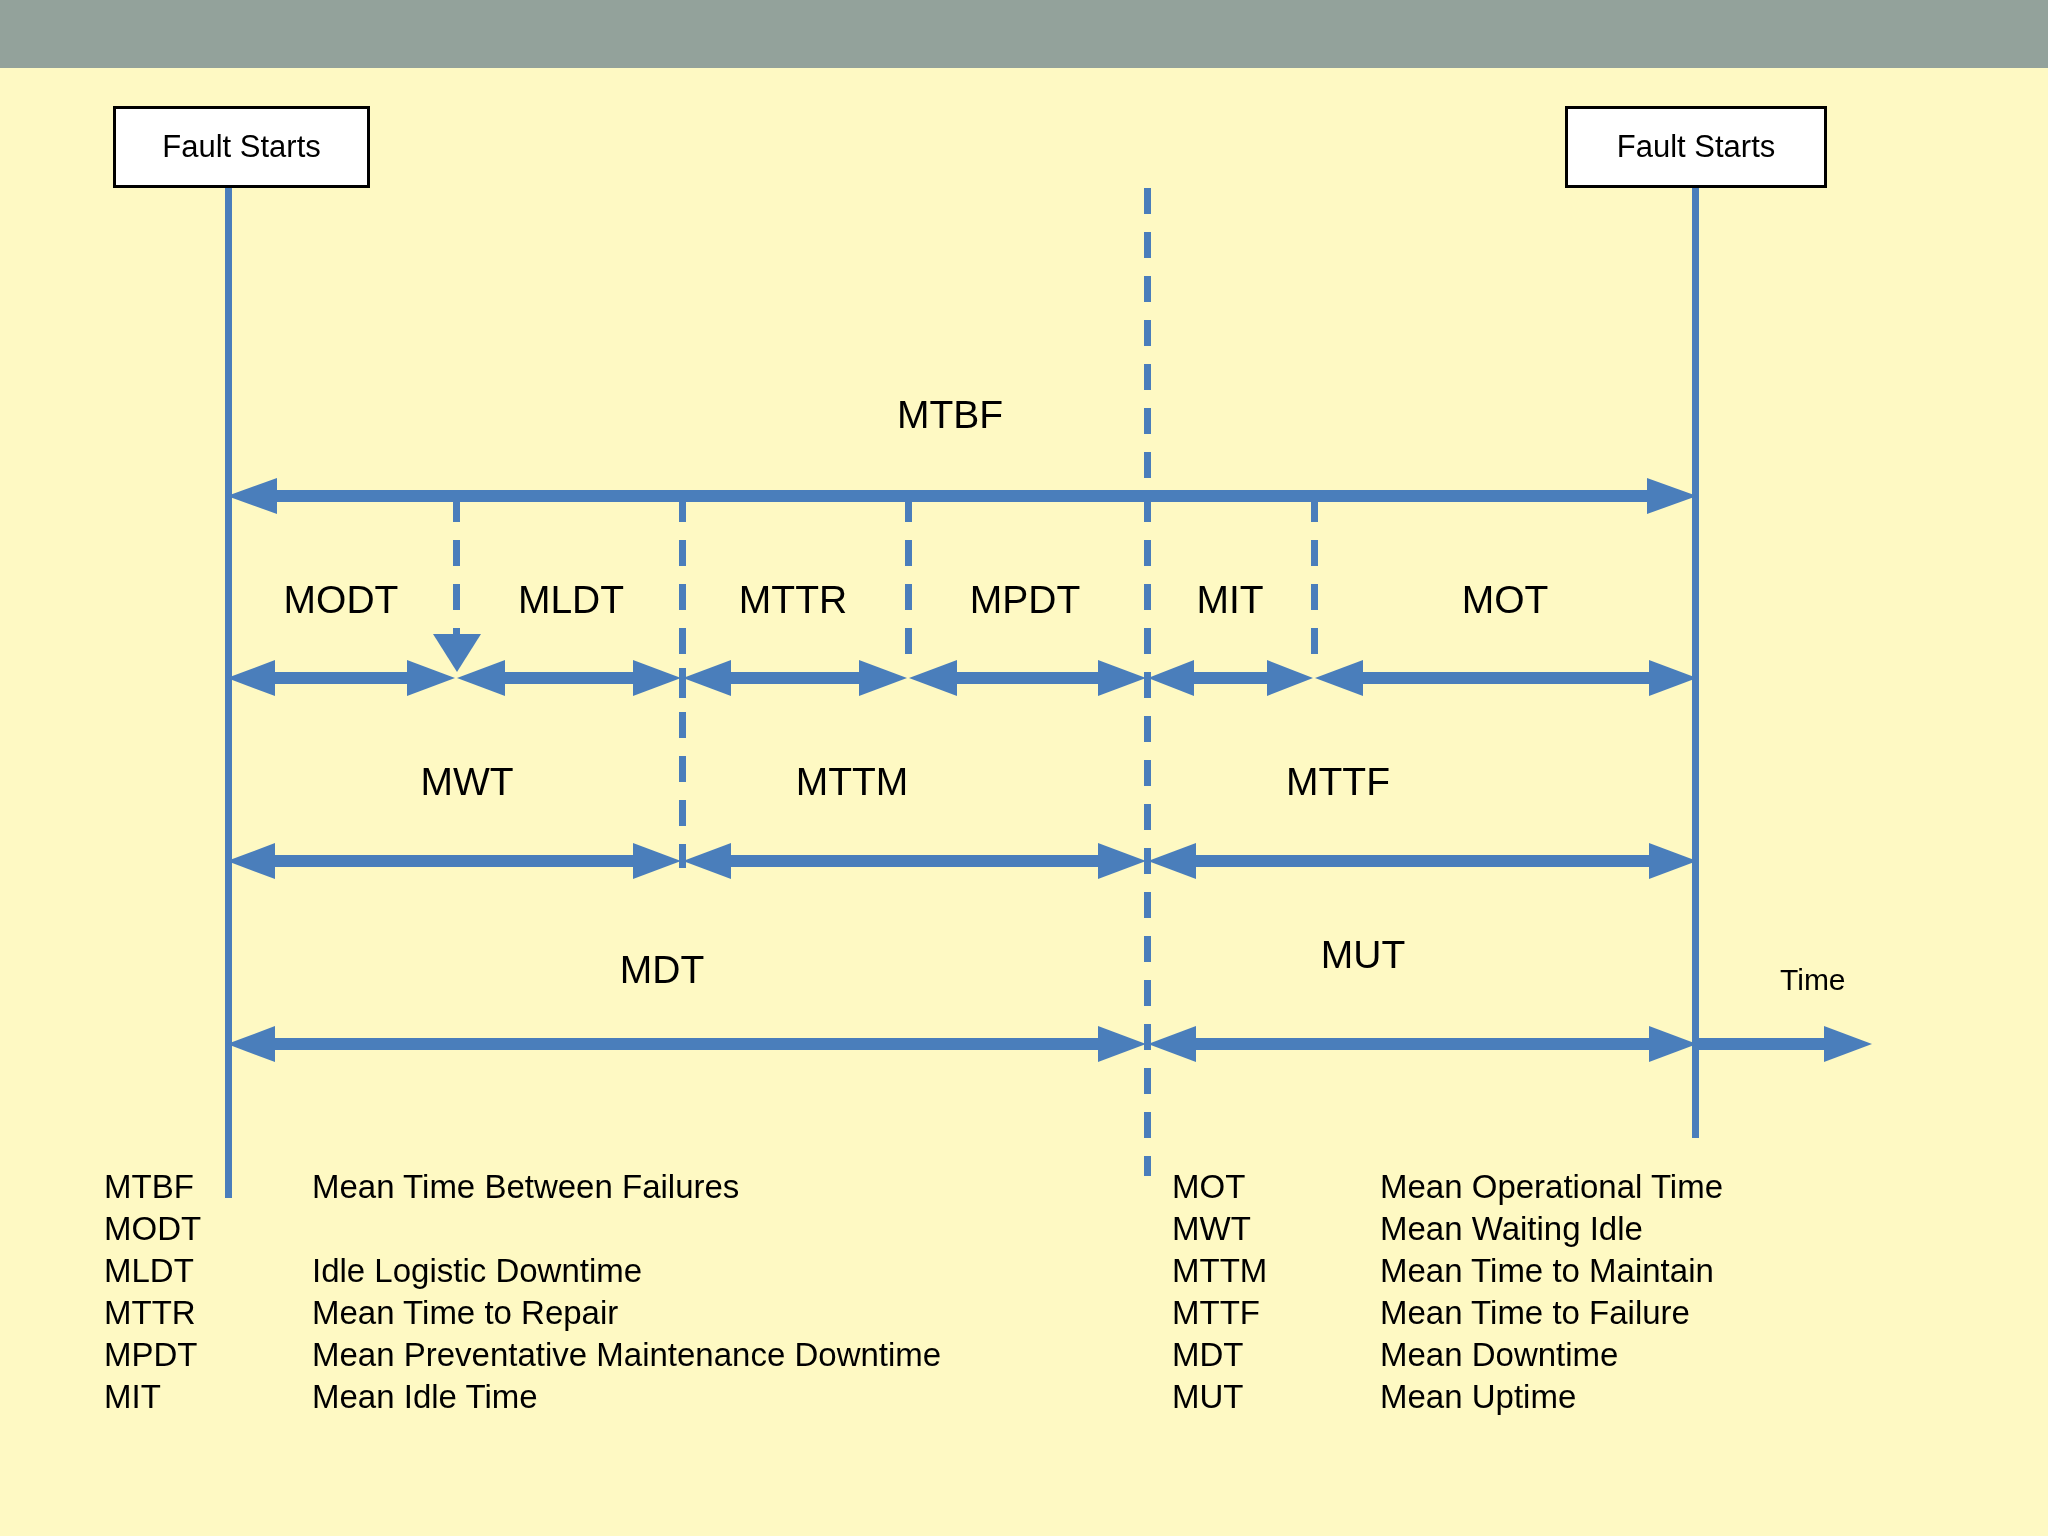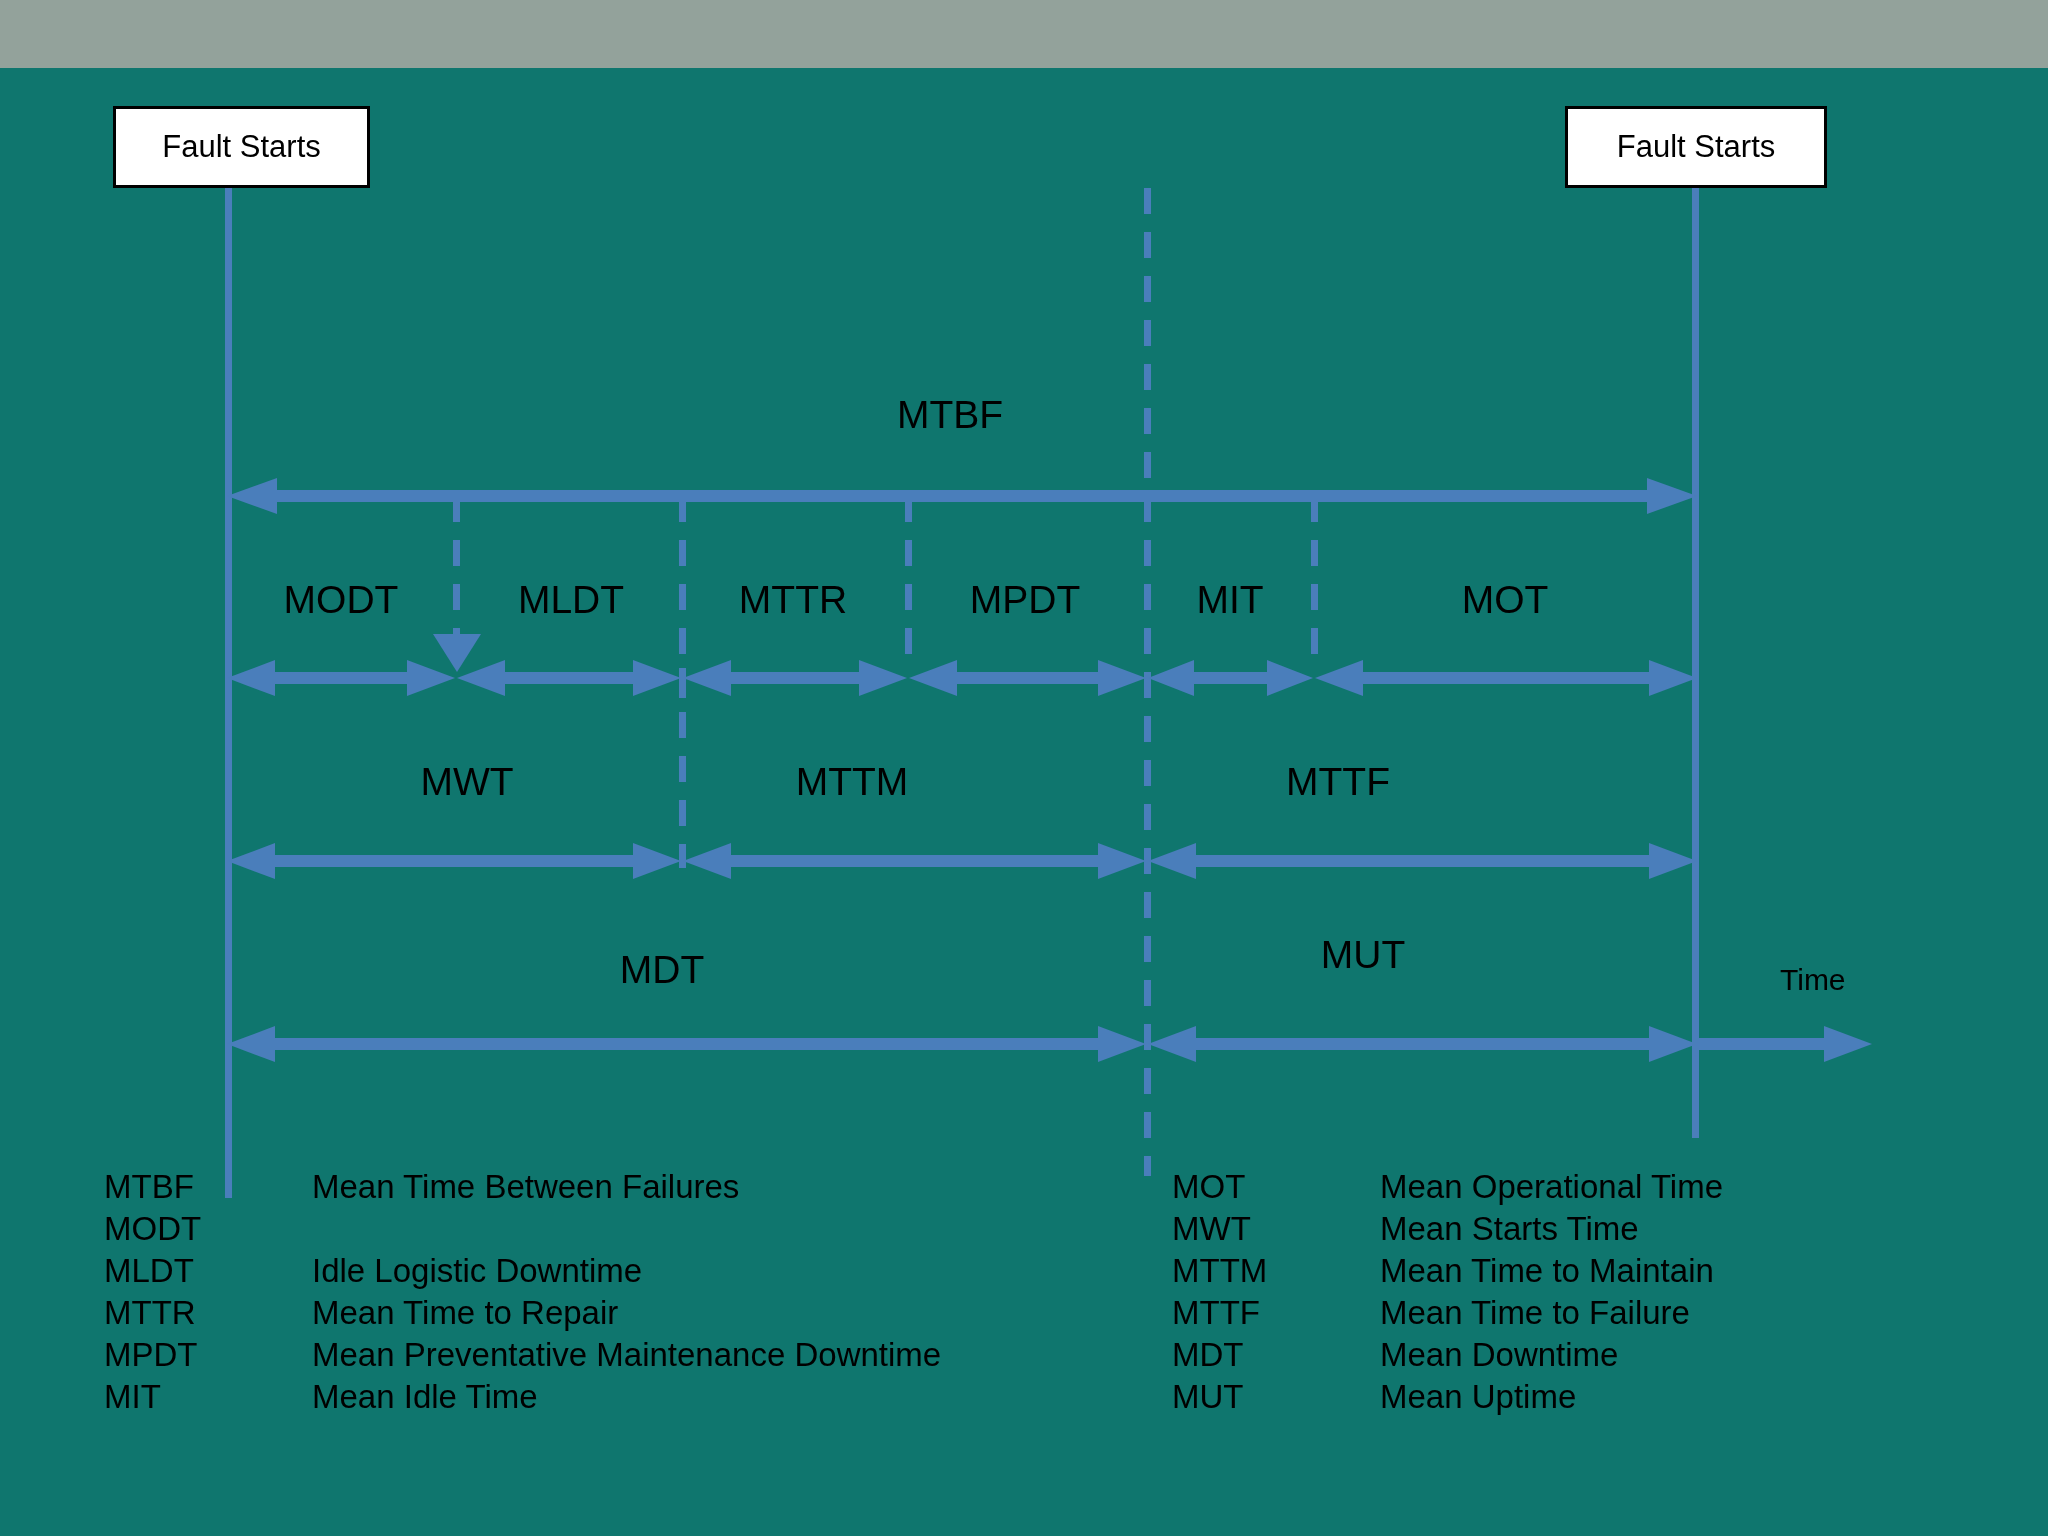--- a/index.html
+++ b/index.html
@@ -12,21 +12,21 @@
     height: 1536px;
     font-family: "Liberation Sans", sans-serif;
     position: relative;
     overflow: hidden;
   }
   #slide {
     position: absolute;
     left: 0; top: 0;
     width: 2048px;
     height: 1536px;
-    background: #0f766e;
+    background: #fef9c3;
   }
   #header-bar {
     position: absolute;
     left: 0; top: 0;
     width: 2048px;
     height: 68px;
     background: #93a29b;
   }
   
   #diagram {
@@ -272,21 +272,21 @@
       </div>
     </div>
 
     <div class="legend-col" id="legend-right">
       <div class="legend-row">
         <span class="legend-abbr">MOT</span>
         <span class="legend-desc">Mean Operational Time</span>
       </div>
       <div class="legend-row">
         <span class="legend-abbr">MWT</span>
-        <span class="legend-desc">Mean Starts Time</span>
+        <span class="legend-desc">Mean Waiting Idle</span>
       </div>
       <div class="legend-row">
         <span class="legend-abbr">MTTM</span>
         <span class="legend-desc">Mean Time to Maintain</span>
       </div>
       <div class="legend-row">
         <span class="legend-abbr">MTTF</span>
         <span class="legend-desc">Mean Time to Failure</span>
       </div>
       <div class="legend-row">

